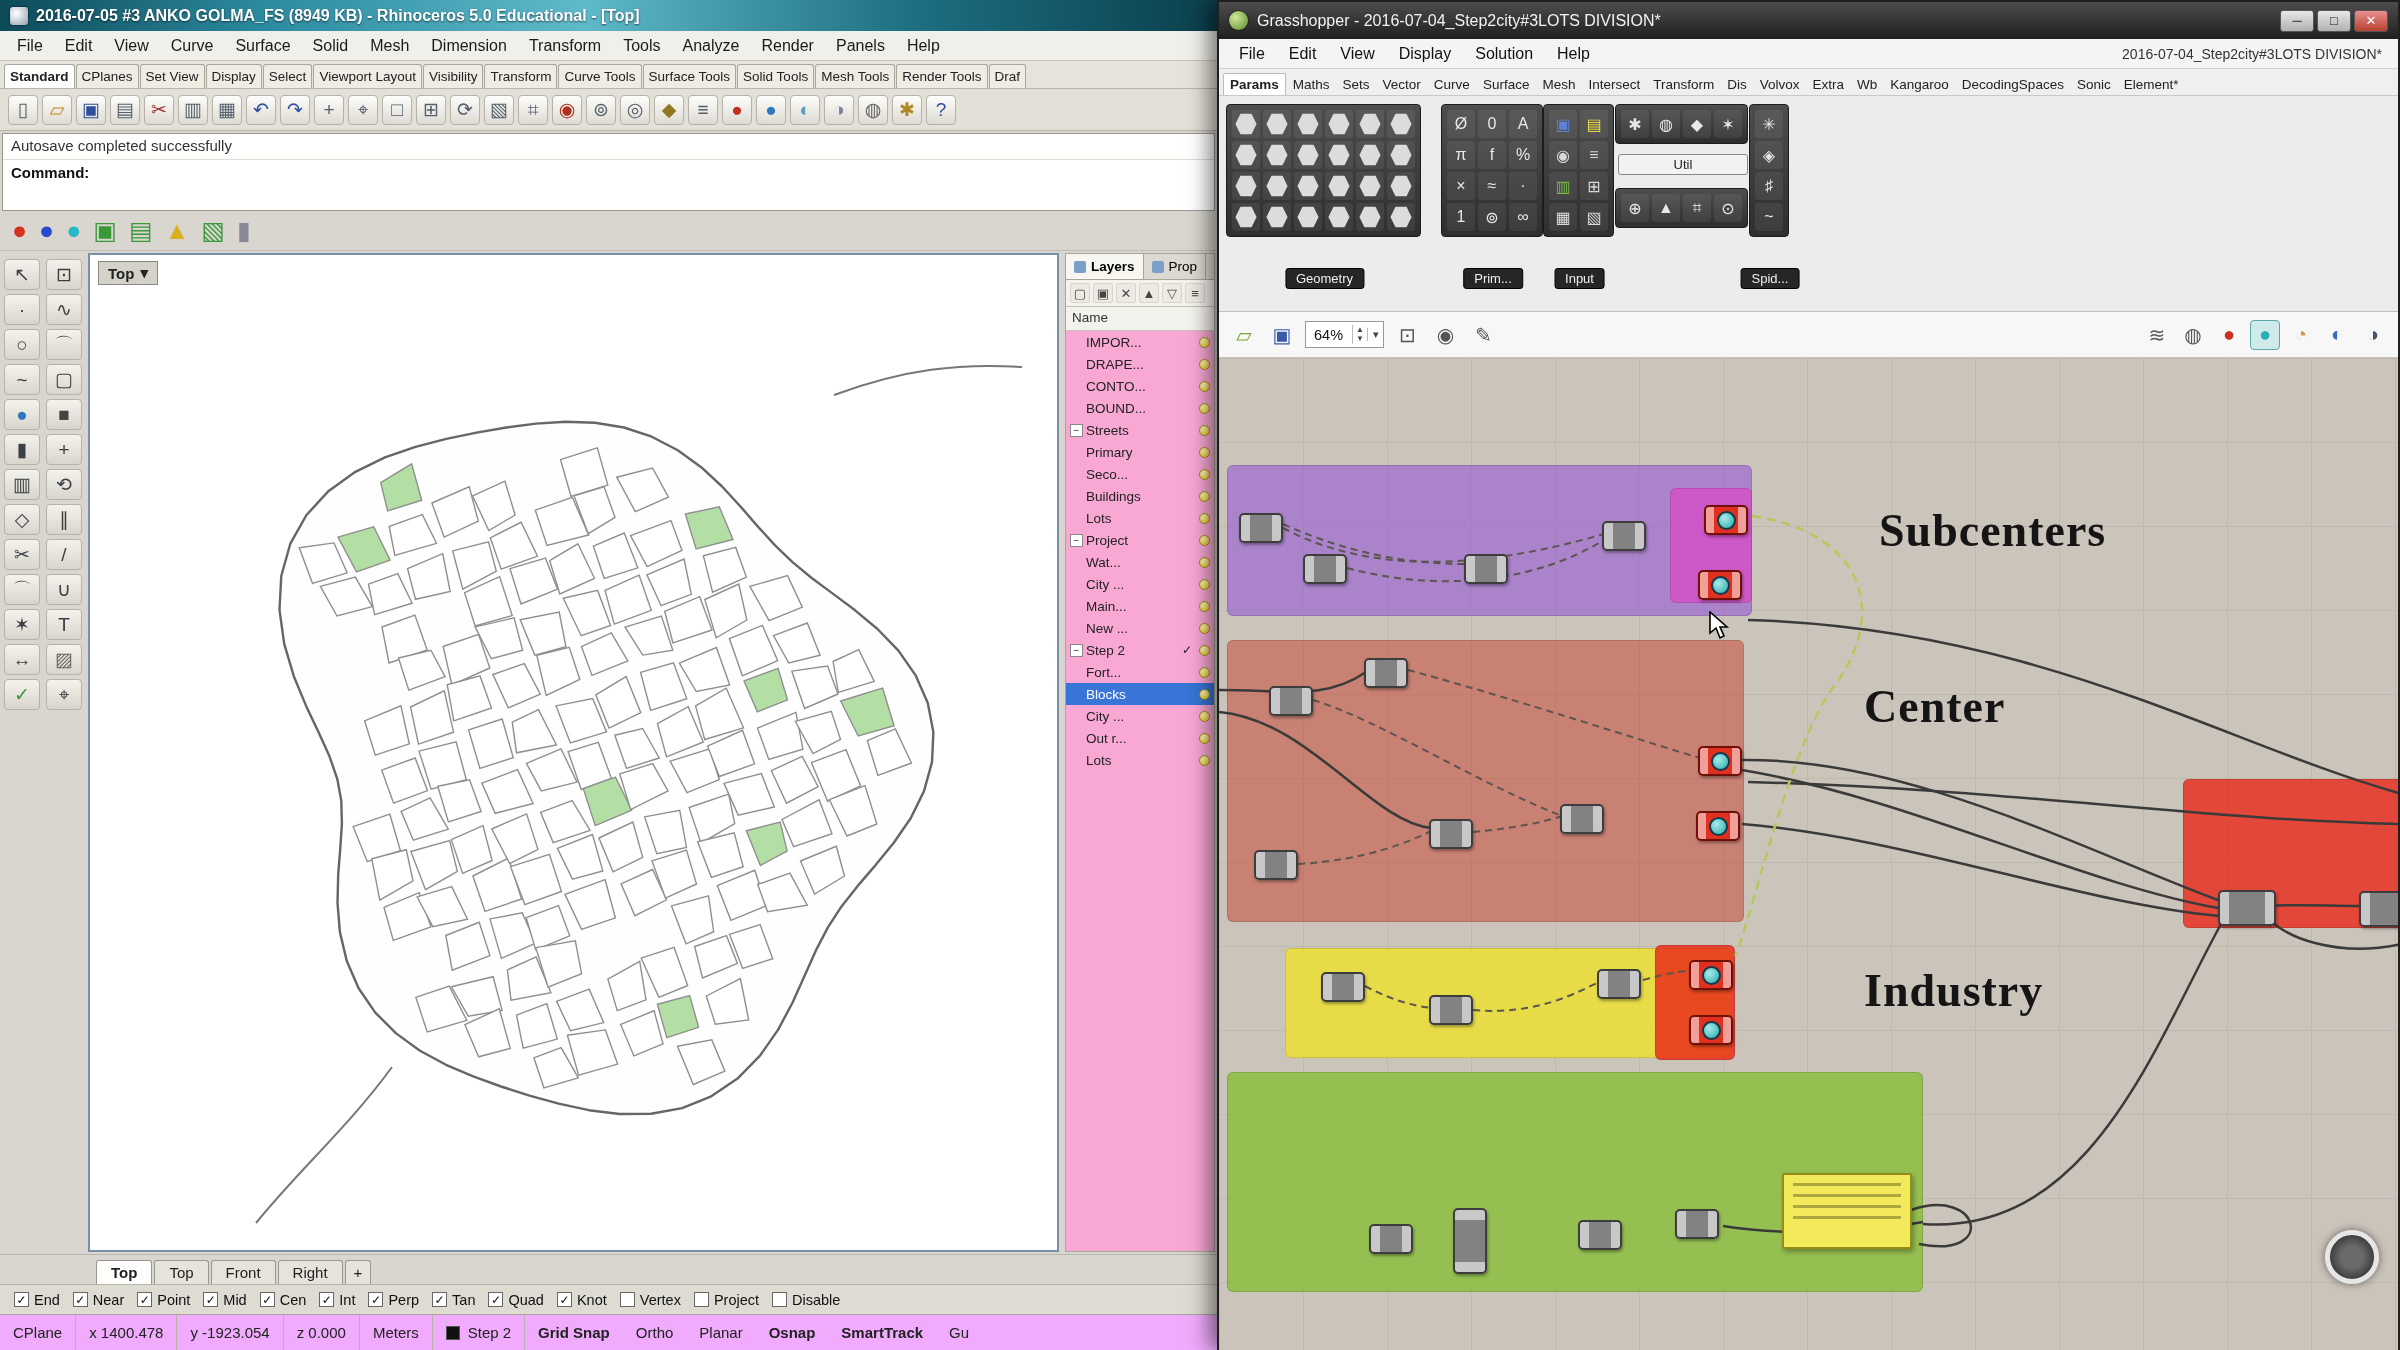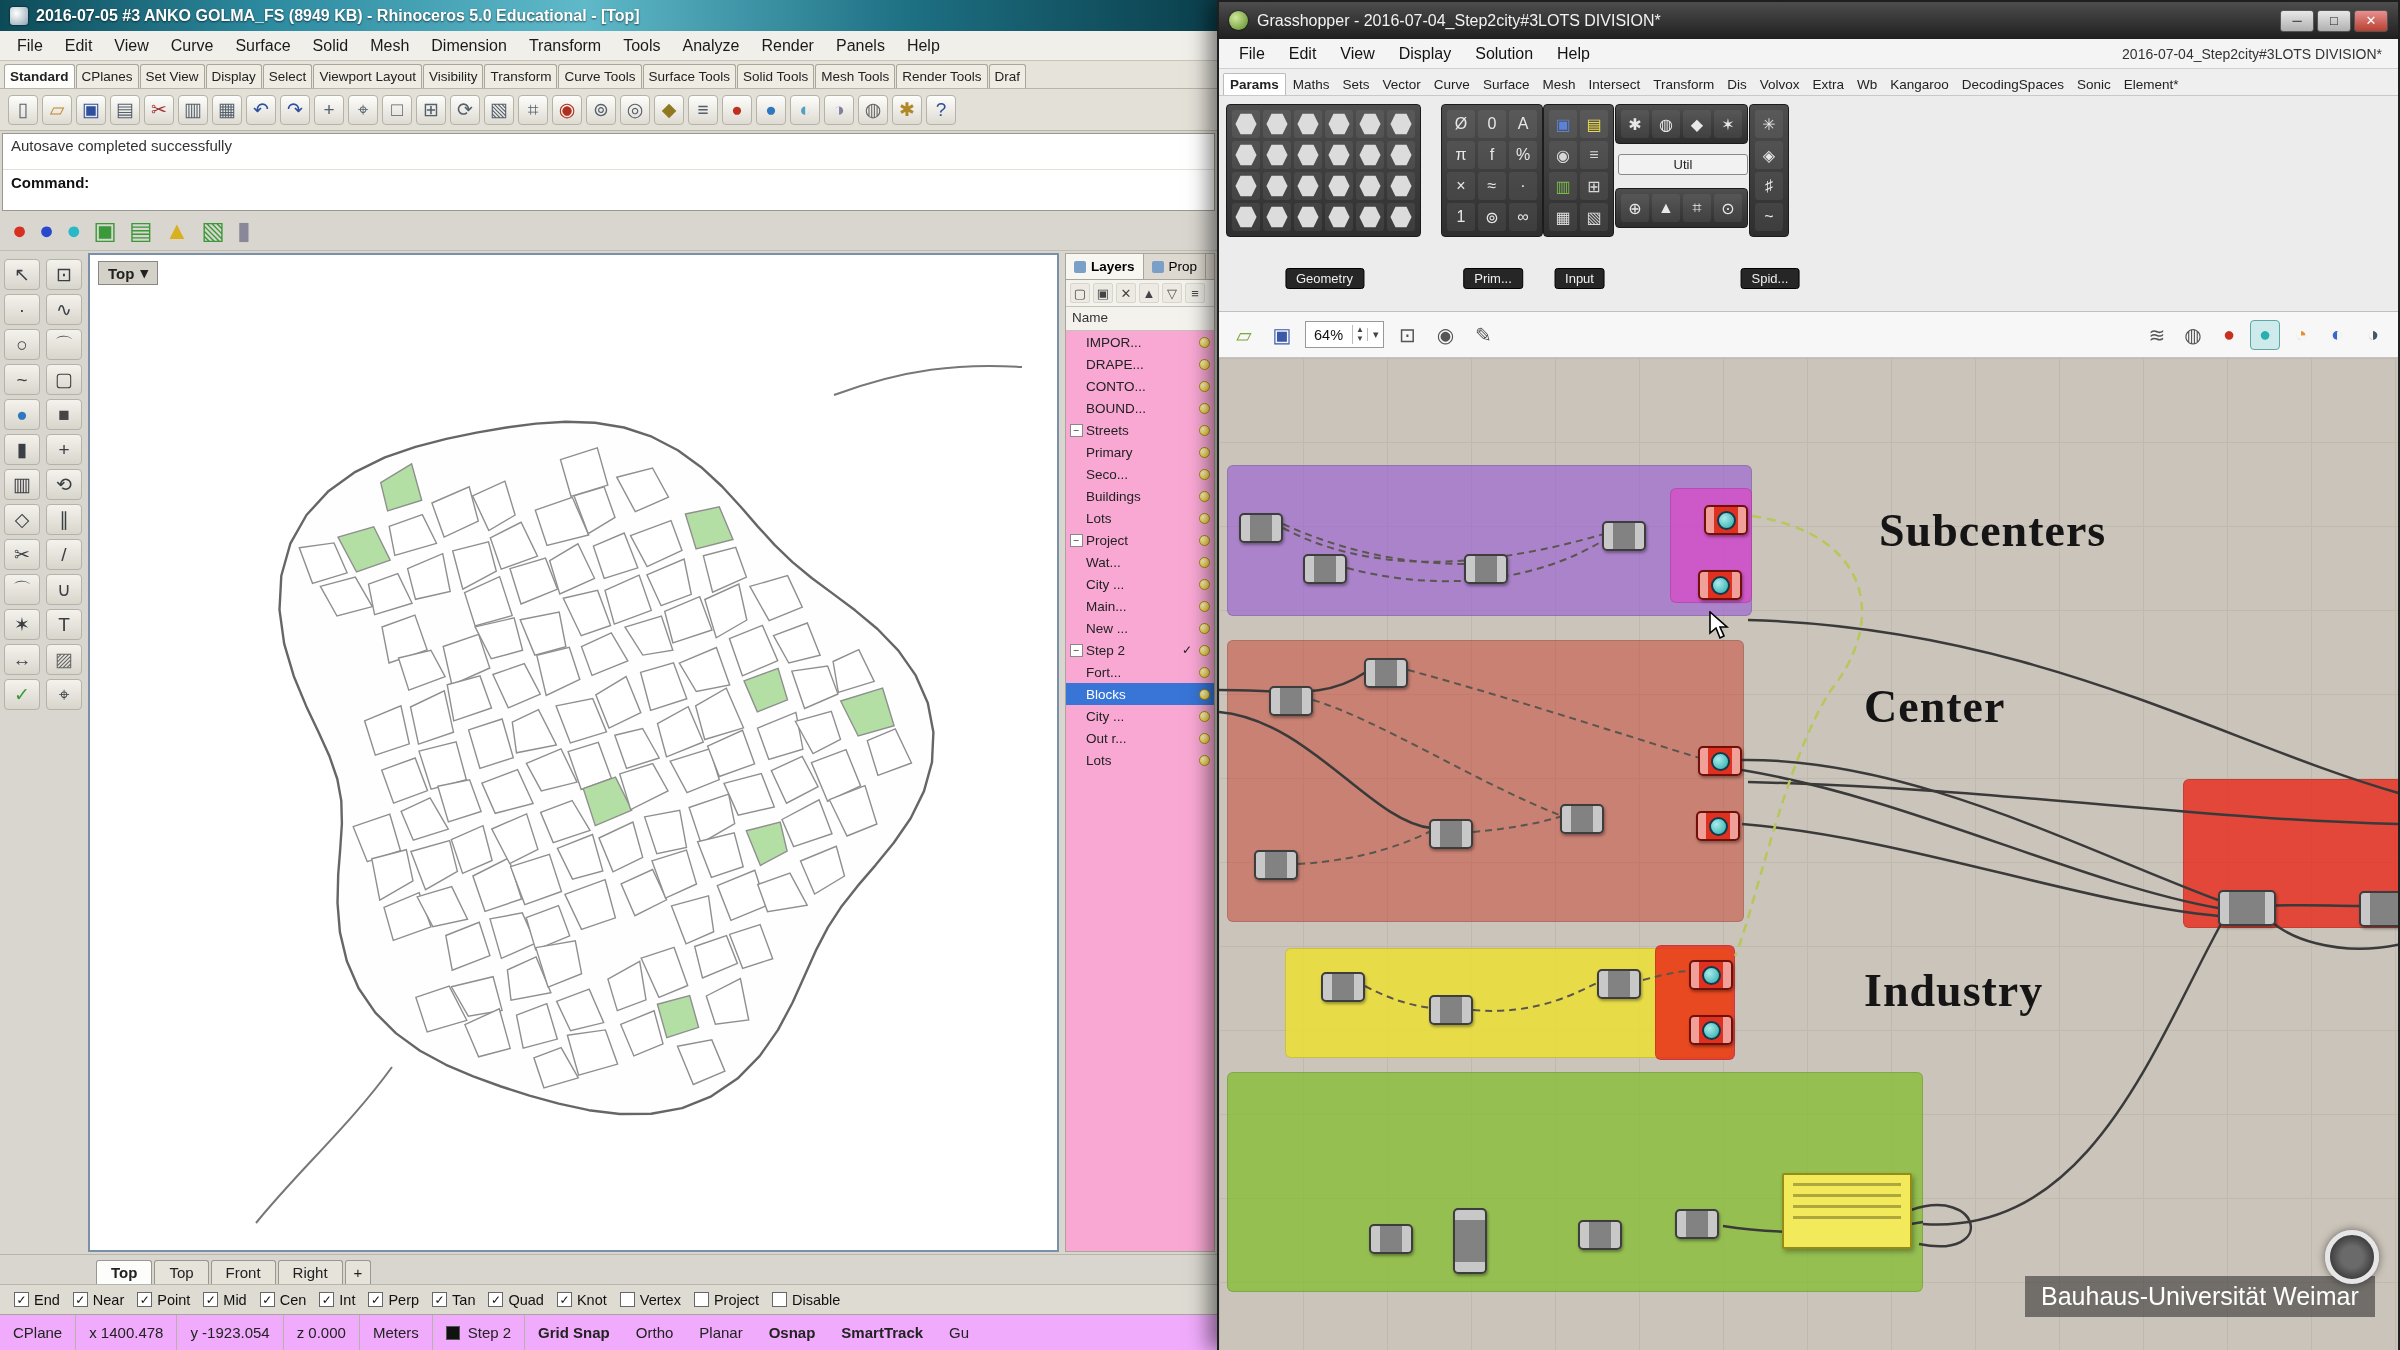--- a/index.html
+++ b/index.html
@@ -11,21 +11,21 @@
   .rh-title{height:31px;flex:0 0 31px;background:linear-gradient(90deg,#0d4a58,#2d8ba0 22%,#5fb9c9 48%,#1d6f82 75%,#0b3f4c);color:#fff;display:flex;align-items:center;gap:8px;padding:0 10px;font-size:16px;font-weight:bold;text-shadow:0 1px 2px rgba(0,0,0,.6);white-space:nowrap;overflow:hidden;}
   .rh-appicon{width:18px;height:18px;border-radius:3px;background:radial-gradient(circle at 35% 35%,#ffffff,#8fa3b0);box-shadow:0 0 2px #000;flex:0 0 18px;}
   .rh-menu{height:30px;flex:0 0 30px;background:#f1efe9;display:flex;align-items:center;padding:0 6px;font-size:16px;color:#1a1a1a;border-bottom:1px solid #c8c5bc;}
   .rh-menu span{padding:4px 11px;}
   .rh-tabs{height:28px;flex:0 0 28px;background:#e6e3db;display:flex;align-items:flex-end;padding:2px 4px 0;font-size:13.5px;color:#222;border-bottom:1px solid #b8b5aa;overflow:hidden;white-space:nowrap;}
   .rh-tab{padding:4px 5px;border:1px solid #a9a69c;border-bottom:none;background:#efece4;border-radius:3px 3px 0 0;margin-right:1px;}
   .rh-tab.active{background:#fdfdfb;font-weight:bold;}
   .rh-toolicons{height:42px;flex:0 0 42px;background:#e3e0d8;display:flex;align-items:center;gap:4px;padding:0 8px;border-bottom:1px solid #b8b5aa;overflow:hidden;}
   .ticon{width:30px;height:30px;flex:0 0 30px;display:flex;align-items:center;justify-content:center;font-size:19px;background:linear-gradient(180deg,#fdfdfb,#dedbd2);border:1px solid #b5b2a8;border-radius:4px;}
   .rh-cmd{height:78px;flex:0 0 78px;background:#fff;border:1px solid #9a978e;margin:2px 2px 0;font-size:15px;overflow:hidden;}
-  .rh-cmd-hist{padding:3px 8px;color:#333;border-bottom:1px solid #e2dfd6;height:36px;}
+  .rh-cmd-hist{padding:3px 8px;color:#333;border-bottom:1px solid #e2dfd6;height:26px;}
   .rh-cmd-line{padding:4px 8px;font-weight:bold;height:26px;color:#111;}
   .rh-swatches{height:40px;flex:0 0 40px;display:flex;align-items:center;gap:12px;padding:0 12px;background:#d9d6cf;border-bottom:1px solid #c0bdb4;}
   .swatch{font-size:25px;line-height:1;}
   .rh-main{flex:1;display:flex;min-height:0;}
   .rh-side{width:88px;flex:0 0 88px;display:grid;grid-template-columns:38px 38px;gap:4px;align-content:start;padding:8px 4px;background:#d9d6cf;}
   .sicon{width:36px;height:31px;display:flex;align-items:center;justify-content:center;font-size:19px;background:linear-gradient(180deg,#f4f2ec,#d8d5cc);border:1px solid #b5b2a8;border-radius:4px;color:#3a3f44;}
   .rh-viewport{position:relative;flex:1;background:#fff;border:2px solid #7a90a8;margin:2px 4px 2px 0;overflow:hidden;}
   .vp-label{position:absolute;left:8px;top:6px;z-index:5;display:flex;gap:6px;align-items:center;background:#d4d1c8;border:1px solid #8a8780;padding:2px 9px;font-size:15px;font-weight:bold;color:#222;}
   #rh-map{position:absolute;left:2px;top:12px;}
   .rh-layers{width:150px;flex:0 0 150px;background:#f4f2ec;border:1px solid #a8a59a;margin:2px 2px;display:flex;flex-direction:column;font-size:14px;overflow:hidden;}
@@ -759,21 +759,20 @@
           <path d="M 64 166 C 130 196 192 206 247 206" fill="none" stroke="#5a554e" stroke-width="2" stroke-dasharray="7 5"></path>
           <path d="M 94 342 C 160 362 256 424 343 458" fill="none" stroke="#5a554e" stroke-width="2" stroke-dasharray="7 5"></path>
           <path d="M 189 312 C 300 342 420 382 481 400" fill="none" stroke="#5a554e" stroke-width="2" stroke-dasharray="7 5"></path>
           <path d="M 79 506 C 150 502 194 482 212 473" fill="none" stroke="#5a554e" stroke-width="2" stroke-dasharray="7 5"></path>
           <path d="M 254 474 C 300 470 332 462 343 458" fill="none" stroke="#5a554e" stroke-width="2" stroke-dasharray="7 5"></path>
           <path d="M 146 628 C 180 646 200 648 212 650" fill="none" stroke="#5a554e" stroke-width="2" stroke-dasharray="7 5"></path>
           <path d="M 254 652 C 320 658 362 632 380 624" fill="none" stroke="#5a554e" stroke-width="2" stroke-dasharray="7 5"></path>
           <path d="M 424 622 C 446 616 462 613 472 613" fill="none" stroke="#5a554e" stroke-width="2" stroke-dasharray="7 5"></path>
           <path d="M 533 158 C 652 176 668 262 612 332 C 566 402 534 558 516 598" fill="none" stroke="#b6c859" stroke-width="2.5" stroke-dasharray="9 6"></path>
         </svg>
-      <div class="gh-watermark" style="left:806px;top:918px;">Bauhaus-Universität Weimar</div>
       <div class="clock-badge" style="left:1106px;top:872px;"></div>
       <svg class="cursor" style="left:490px;top:253px;" width="26" height="30">
         <path d="M1 1 L1 22 L7 17 L11 27 L15 25 L11 16 L18 16 Z" fill="#ffffff" stroke="#000000" stroke-width="1.6"></path>
       </svg>
     <div class="gh-group" style="left: 8px; top: 107px; width: 525px; height: 151px; background: rgba(148, 88, 214, 0.6);"></div>
         <div class="gh-group" style="left: 451px; top: 130px; width: 82px; height: 115px; background: rgba(224, 64, 196, 0.65);"></div>
         <div class="gh-group" style="left: 8px; top: 282px; width: 517px; height: 282px; background: rgba(198, 62, 42, 0.5);"></div>
         <div class="gh-group" style="left: 964px; top: 421px; width: 219px; height: 149px; background: rgba(232, 36, 22, 0.78);"></div>
         <div class="gh-group" style="left: 66px; top: 590px; width: 447px; height: 110px; background: rgba(238, 226, 44, 0.8);"></div>
         <div class="gh-group" style="left: 436px; top: 587px; width: 80px; height: 115px; background: rgba(232, 36, 22, 0.8);"></div>

